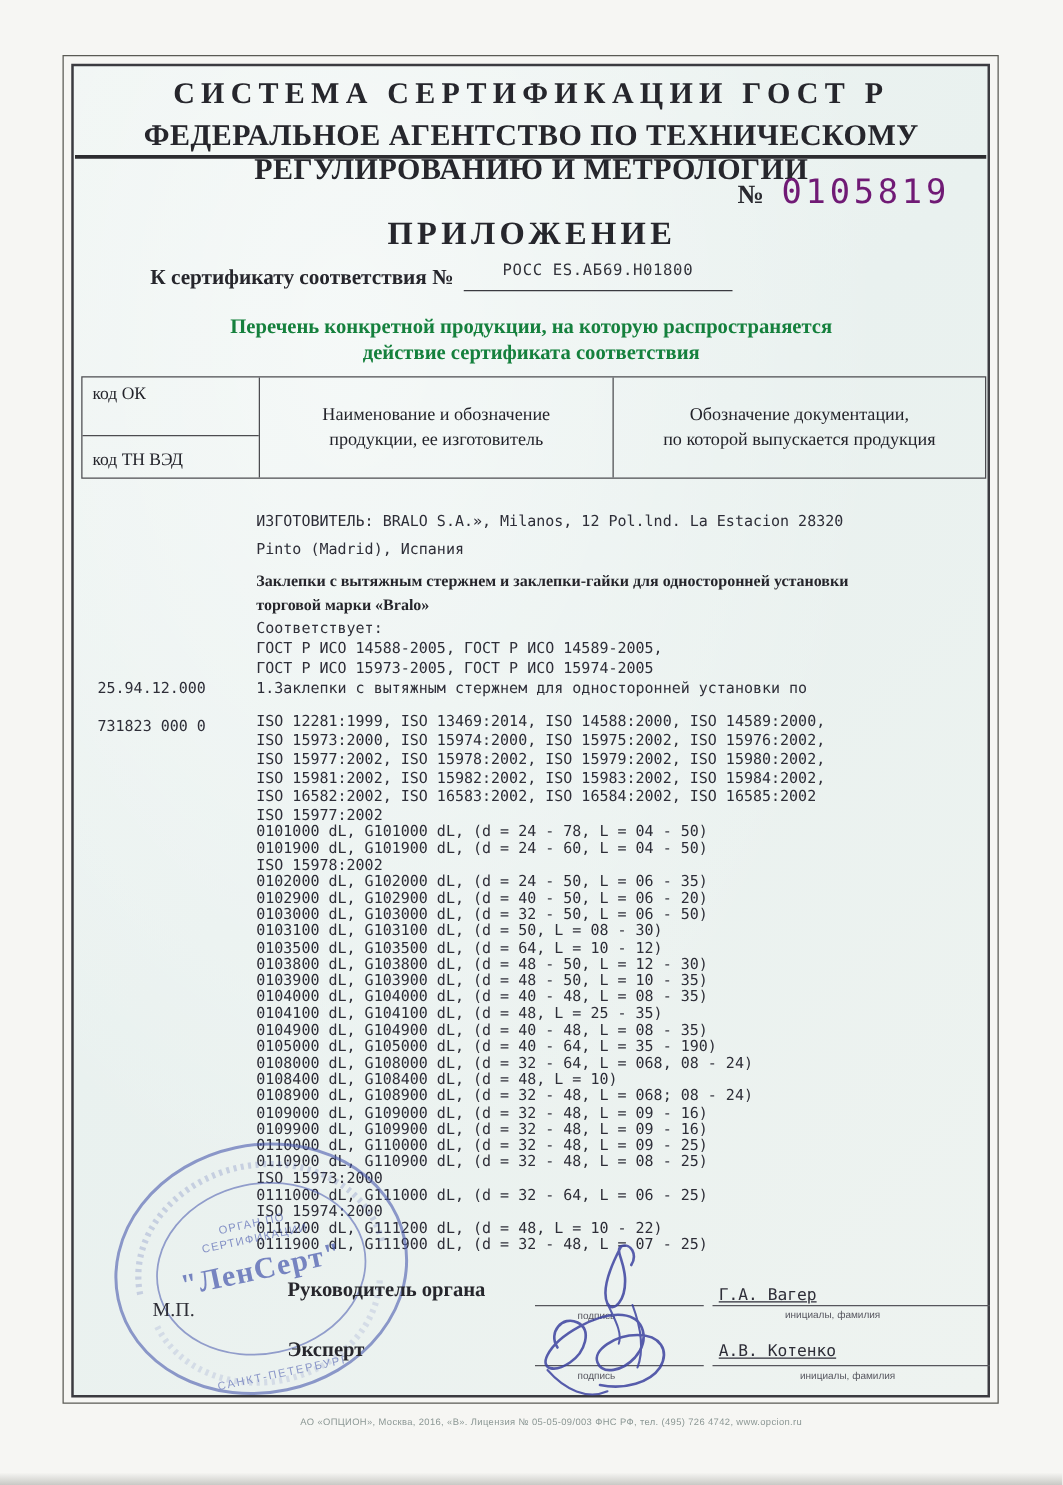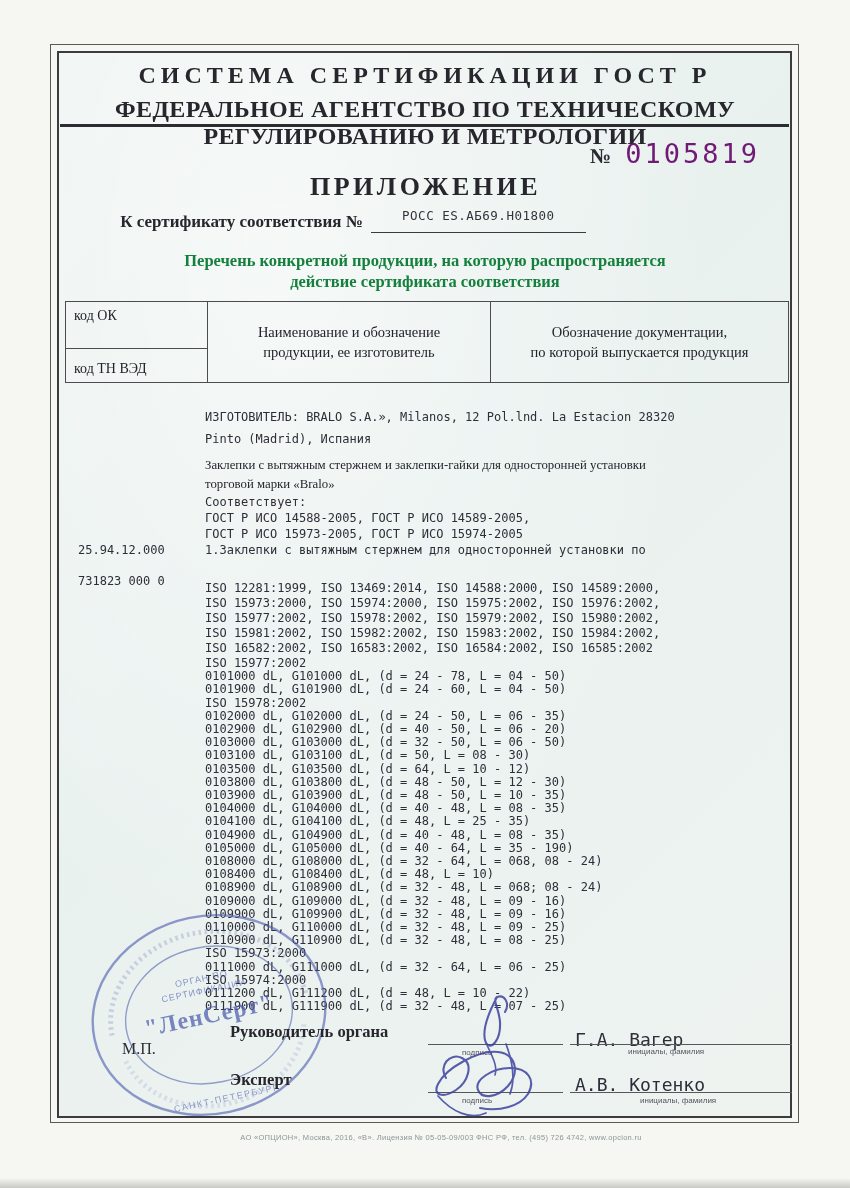--- a/index.html
+++ b/index.html
@@ -45,32 +45,32 @@
   .tbl .c1 .c1b{flex:1;padding:12px 0 0 8px;font-size:14px;}
   .tbl .c2{width:282px;border-right:1.2px solid #4c4c50;display:flex;align-items:center;justify-content:center;
            text-align:center;font-size:14.5px;line-height:20px;}
   .tbl .c3{flex:1;display:flex;align-items:center;justify-content:center;text-align:center;
            font-size:14.5px;line-height:20px;}
   
   .mono{font-family:"DejaVu Sans Mono", monospace;color:#2e2e38;}
   .codes{position:absolute;left:78px;font-size:12px;}
   .main-text{position:absolute;left:205px;top:406px;width:560px;}
   .manuf{font-size:12px;line-height:22px;margin-bottom:6px;}
-  .prodbold{font-weight:normal;font-size:12.8px;line-height:19px;color:#26262c;font-family:"Liberation Serif",serif;}
+  .prodbold{font-weight:bold;font-size:12.8px;line-height:19px;color:#26262c;font-family:"Liberation Serif",serif;}
   .conform{font-size:12px;line-height:16px;}
   .gost{font-size:12px;line-height:16px;}
-  .item1{font-size:12px;line-height:16px;margin-bottom:23px;}
+  .item1{font-size:12px;line-height:16px;margin-bottom:12px;}
   .isoblk div{font-size:12px;line-height:15px;}
   .speclist{margin-top:1px;}
   .speclist div{font-size:12px;line-height:13.2px;}
   
   .sig-label{position:absolute;font-weight:bold;font-size:16.5px;color:#26262c;}
   .sig-line{position:absolute;border-bottom:1.2px solid #56565c;}
   .sig-caption{position:absolute;font-family:"Liberation Sans",sans-serif;font-size:8px;color:#55555e;}
-  .sig-name{position:absolute;font-family:"DejaVu Sans Mono", monospace;font-size:18px;color:#2e2e38;}
+  .sig-name{position:absolute;font-family:"DejaVu Sans Mono", monospace;font-size:13px;color:#2e2e38;text-decoration:underline;}
   .mp{position:absolute;left:122px;top:1040px;font-size:16px;color:#2e2e36;}
   
   .stamp{position:absolute;left:78px;top:895px;width:262px;height:240px;opacity:.8;}
   
   .footer{position:absolute;left:16px;top:1133px;width:850px;text-align:center;
           font-family:"Liberation Sans",sans-serif;font-size:7.5px;letter-spacing:.3px;color:#8b9794;}
 </style>
 </head>
 <body>
 

